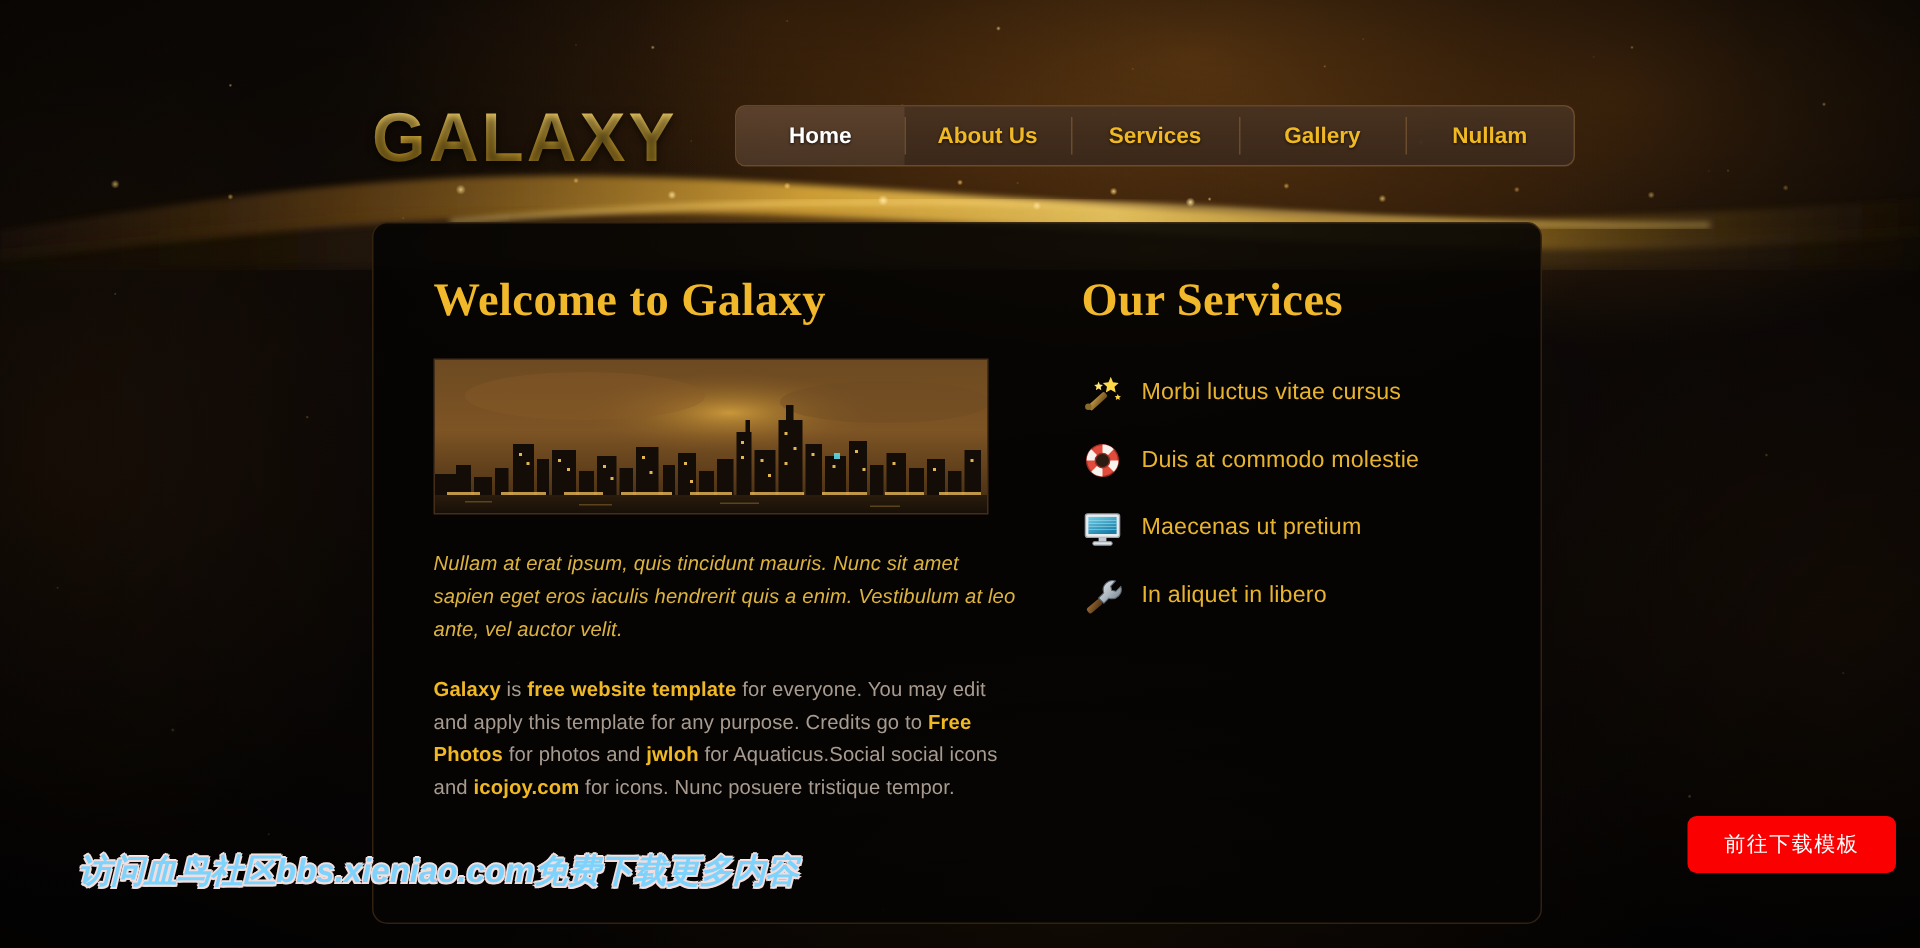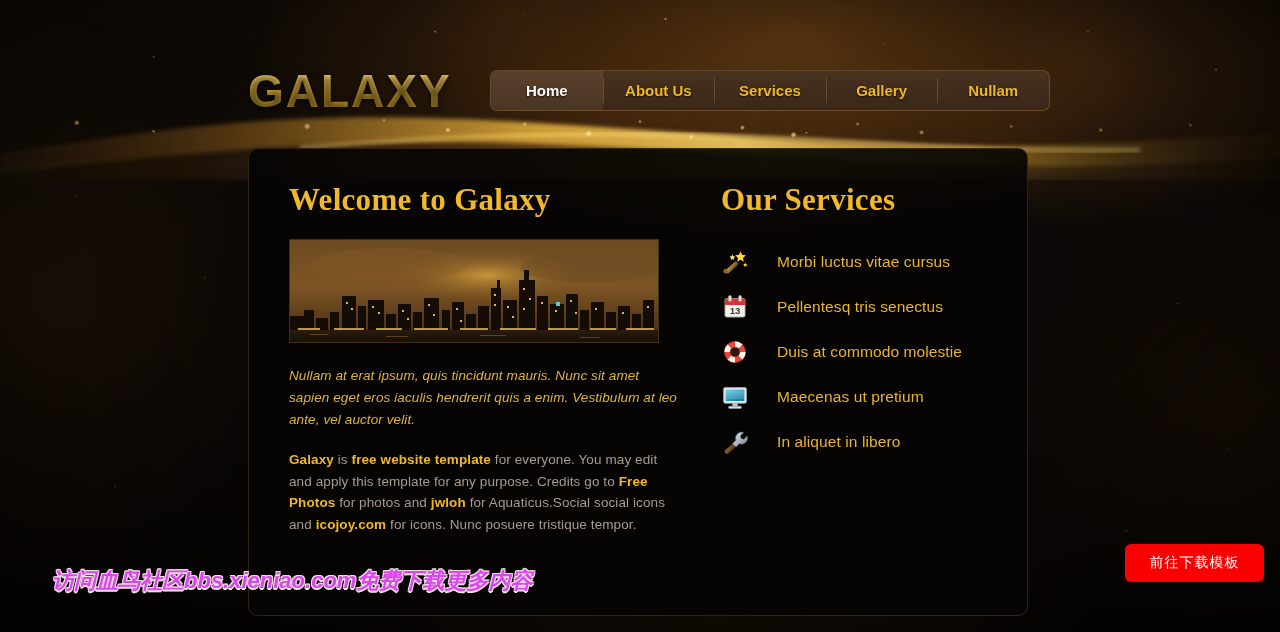--- a/index.html
+++ b/index.html
@@ -184,34 +184,34 @@
     line-height:1.62; margin-bottom:18px; letter-spacing:0.1px;
   }
   .para-body {
     font-size:13.5px; color:#a79b90; line-height:1.62; letter-spacing:0.1px;
   }
   .para-body .lnk { color:#f0b823; font-weight:bold; text-decoration:none; cursor:pointer; }
 
   
   #services-list { list-style:none; }
   .svc-item {
-    display:flex; align-items:center; gap:28px;
+    display:flex; align-items:center; gap:12px;
     height:45px; margin-bottom:0;
   }
   .svc-icon { width:28px; height:28px; flex:0 0 28px; display:block; }
   .svc-label {
     font-size:15.5px; color:#e8b42e; letter-spacing:0.1px; cursor:pointer;
   }
 
   
   #watermark {
     position:absolute; left:52px; top:566px; z-index:9;
     font-family:"Liberation Sans", sans-serif;
     font-size:22px; font-weight:bold; font-style:italic;
-    color:#d946ef; white-space:nowrap;
+    color:#7dd3fc; white-space:nowrap;
     text-shadow:
       -1px -1px 0 #f2dede, 1px -1px 0 #f2dede,
       -1px  1px 0 #f2dede, 1px  1px 0 #f2dede,
        0   -1.5px 0 #f7eaea, 0 1.5px 0 #f7eaea;
   }
 
   
   #download-btn {
     position:absolute; right:16px; top:544px; z-index:10;
     width:139px; height:38px; border:none; border-radius:6px;
@@ -404,32 +404,20 @@
               <rect x="3.2" y="17.4" width="15" height="4.2" rx="1.4" transform="rotate(-42 10.7 19.5)" fill="url(#wandG)"></rect>
               <circle cx="4.6" cy="23.2" r="2.2" fill="#8a6a2a"></circle>
               <path d="M19.5 3.2l1.5 3.6 3.8 0.5-2.8 2.6 0.8 3.8-3.3-1.9-3.3 1.9 0.8-3.8-2.8-2.6 3.8-0.5z" fill="#ffd84a"></path>
               <path d="M11.4 6.3l0.8 2 2.1 0.3-1.5 1.4 0.4 2.1-1.8-1.1-1.8 1.1 0.4-2.1-1.5-1.4 2.1-0.3z" fill="#ffe57a"></path>
               <path d="M24.2 14.6l0.6 1.4 1.5 0.2-1.1 1 0.3 1.5-1.3-0.8-1.3 0.8 0.3-1.5-1.1-1 1.5-0.2z" fill="#ffd84a"></path>
             </svg>
           </span>
           <span class="svc-label">Morbi luctus vitae cursus</span>
         </li>
 
-        <li class="svc-item">
-          <span class="svc-icon">
-            <svg viewBox="0 0 28 28" aria-hidden="true">
-              <rect x="4" y="5.5" width="20" height="18.5" rx="1.8" fill="#f4f2ee" stroke="#b9b2a6" stroke-width="0.9"></rect>
-              <path d="M4 7.3a1.8 1.8 0 0 1 1.8-1.8h16.4A1.8 1.8 0 0 1 24 7.3v4.6H4z" fill="#d8333a"></path>
-              <rect x="7.4" y="2.6" width="3" height="6" rx="1.3" fill="#e8e2d6" stroke="#9c9488" stroke-width="0.7"></rect>
-              <rect x="17.6" y="2.6" width="3" height="6" rx="1.3" fill="#e8e2d6" stroke="#9c9488" stroke-width="0.7"></rect>
-              <text x="14" y="21" font-family="Liberation Sans, sans-serif" font-size="9.6" font-weight="bold" fill="#3f3a33" text-anchor="middle">13</text>
-            </svg>
-          </span>
-          <span class="svc-label">Pellentesq tris senectus</span>
-        </li>
 
         <li class="svc-item">
           <span class="svc-icon">
             <svg viewBox="0 0 28 28" aria-hidden="true">
               <circle cx="14" cy="14" r="10.6" fill="#e24a3c"></circle>
               <circle cx="14" cy="14" r="10.6" fill="none" stroke="#9c2c22" stroke-width="0.9"></circle>
               <path d="M14 3.4a10.6 10.6 0 0 1 7.5 3.1l-4.3 4.3A4.6 4.6 0 0 0 14 9.4z" fill="#f6f3ee"></path>
               <path d="M24.6 14a10.6 10.6 0 0 1-3.1 7.5l-4.3-4.3A4.6 4.6 0 0 0 18.6 14z" fill="#f6f3ee"></path>
               <path d="M14 24.6a10.6 10.6 0 0 1-7.5-3.1l4.3-4.3A4.6 4.6 0 0 0 14 18.6z" fill="#f6f3ee"></path>
               <path d="M3.4 14a10.6 10.6 0 0 1 3.1-7.5l4.3 4.3A4.6 4.6 0 0 0 9.4 14z" fill="#f6f3ee"></path>

